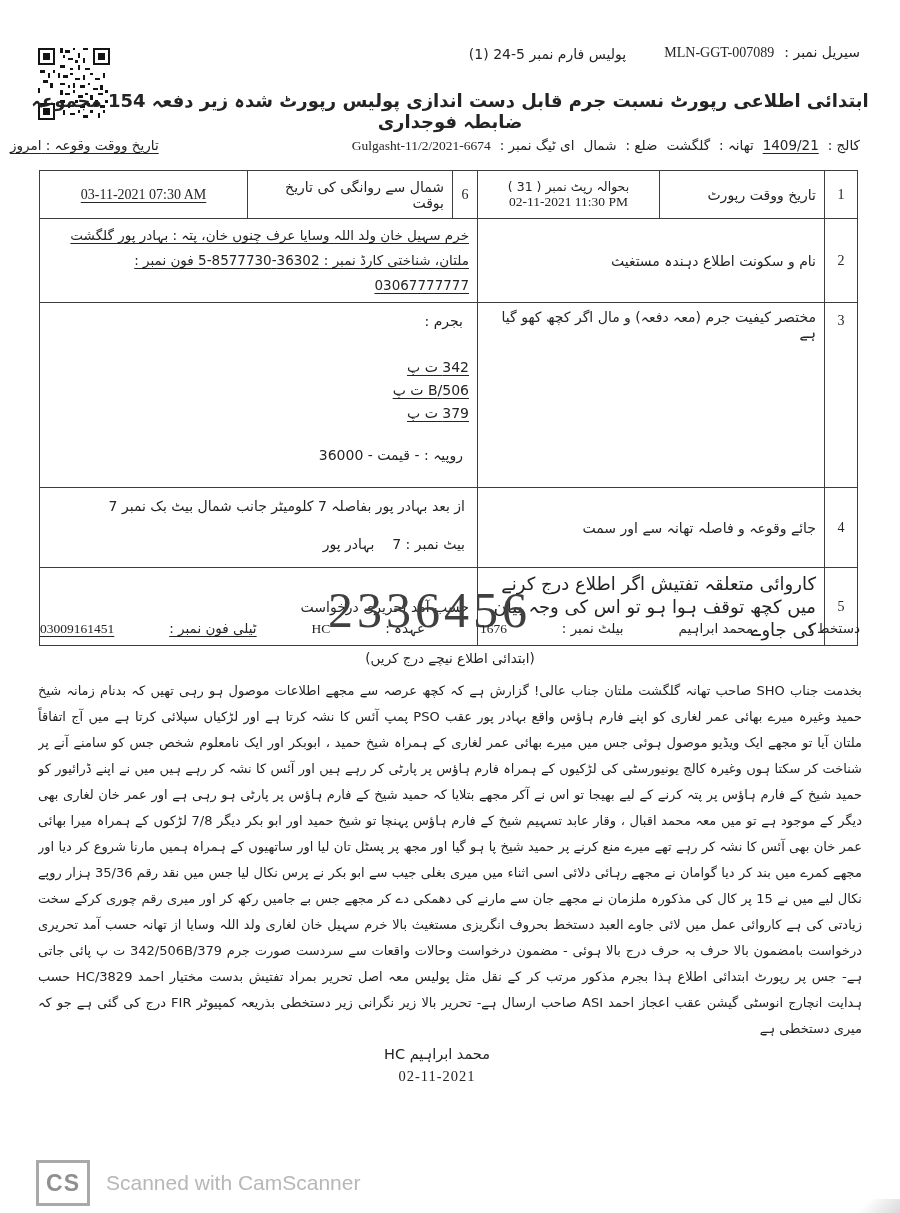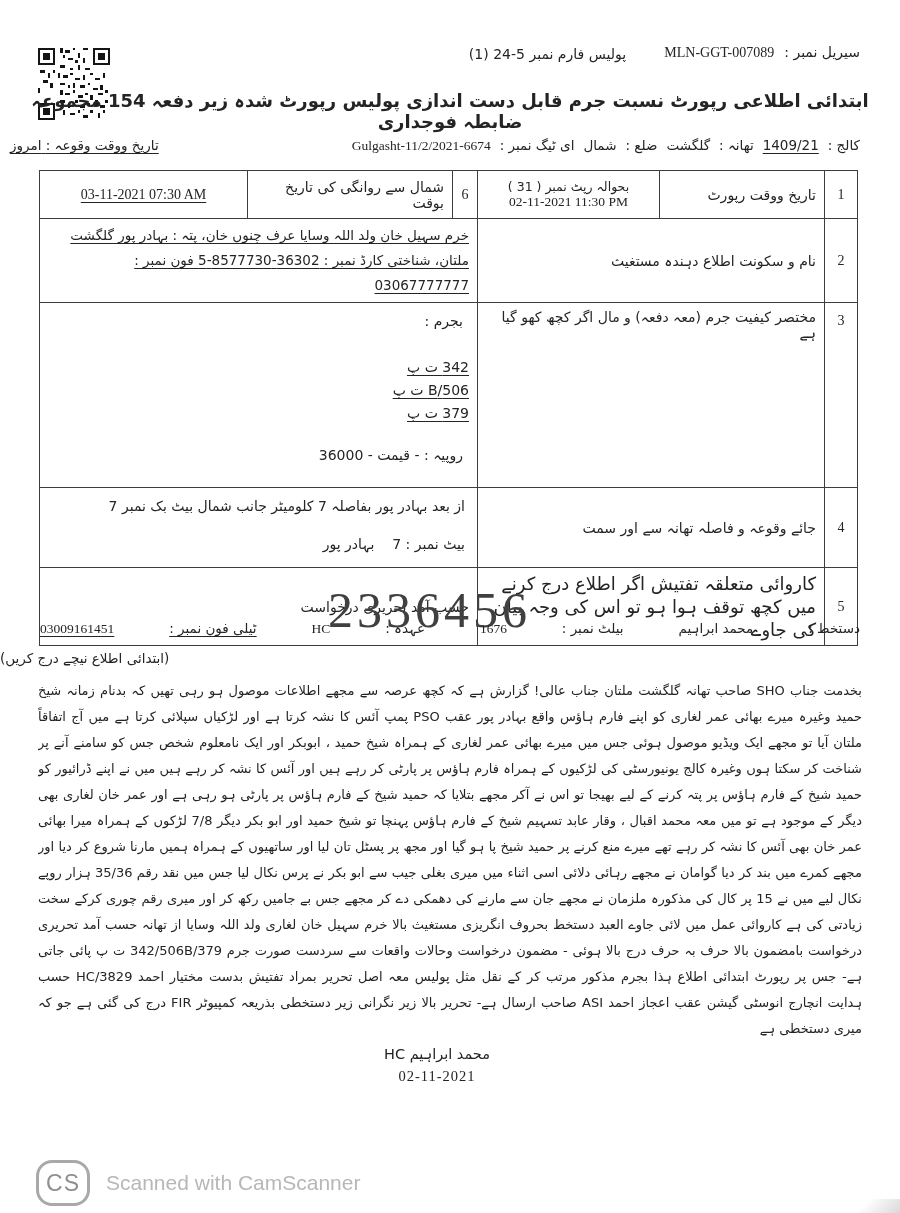--- a/index.html
+++ b/index.html
@@ -23,33 +23,33 @@
   table.fir td{border:1.5px solid #3d3d3d;padding:4px 8px;vertical-align:middle;overflow:hidden;}
   td.num{text-align:center;font-family:"Liberation Serif",serif;font-size:14px;padding:2px;}
   td.lbl{text-align:right;}
   .center{text-align:center;}
   .top{vertical-align:top !important;}
   .small-urdu{font-size:12.5px;}
   .date-ltr{font-family:"Liberation Serif",serif;font-size:13.5px;direction:ltr;unicode-bidi:embed;}
   .crime-sections div{display:block;width:fit-content;margin:0 0 7px auto;}
   
   .sign-row{top:620px;right:40px;width:820px;display:flex;justify-content:space-between;align-items:baseline;font-size:13.5px;}
-  .note-line{top:650px;left:0;width:100%;text-align:left;font-size:13.5px;}
+  .note-line{top:650px;left:0;width:100%;text-align:center;font-size:13.5px;}
   
   .body-text{top:678px;right:38px;width:824px;height:372px;text-align:justify;font-size:13px;line-height:26px;overflow:hidden;}
   .closing{top:1046px;left:372px;width:130px;text-align:center;}
   .closing .name{font-size:14.5px;}
   .closing .date{font-size:14.5px;letter-spacing:1px;margin-top:6px;}
   
   .watermark{top:581px;left:328px;font-family:"Liberation Serif",serif;font-size:50px;color:#404040;letter-spacing:4px;direction:ltr;}
   
   .footer{top:1160px;left:36px;display:flex;align-items:center;gap:16px;direction:ltr;}
-  .cs-icon{position:relative;width:48px;height:40px;border:3px solid #a9a9a9;border-radius:16px;background:#fff;
+  .cs-icon{position:relative;width:48px;height:40px;border:3px solid #a9a9a9;border-radius:0;background:#fff;
     display:flex;align-items:center;justify-content:center;
-    font-family:"Liberation Sans",sans-serif;font-weight:normal;font-size:23px;color:#8f8f8f;letter-spacing:1px;}
+    font-family:"Liberation Sans",sans-serif;font-weight:bold;font-size:23px;color:#8f8f8f;letter-spacing:1px;}
   .cs-icon::after{content:"";position:absolute;left:-8px;bottom:-10px;width:34px;height:16px;background:#b7b7b7;border-radius:5px;z-index:-1;}
   .cs-text{font-family:"Liberation Sans",sans-serif;font-size:21px;color:#b7b7b7;}
   .corner-shadow{bottom:0;right:0;width:60px;height:14px;background:linear-gradient(135deg,transparent 40%,#d9d9d9 100%);}
   .qr{top:44px;right:790px;}
 </style>
 </head>
 <body>
 
 <div class="page">
 

